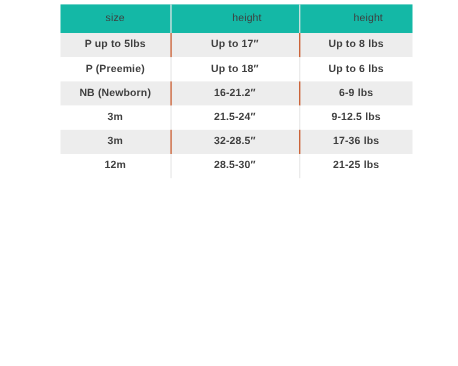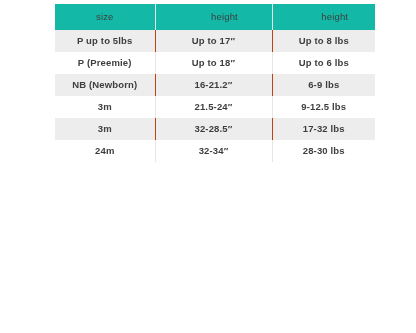--- a/index.html
+++ b/index.html
@@ -108,22 +108,22 @@
         <td>6-9 lbs</td>
       </tr>
       <tr>
         <td>3m</td>
         <td>21.5-24″</td>
         <td>9-12.5 lbs</td>
       </tr>
       <tr>
         <td>3m</td>
         <td>32-28.5″</td>
-        <td>17-32 lbs</td>
+        <td>17-36 lbs</td>
       </tr>
       <tr>
-        <td>24m</td>
-        <td>32-34″</td>
-        <td>28-30 lbs</td>
+        <td>12m</td>
+        <td>28.5-30″</td>
+        <td>21-25 lbs</td>
       </tr>
     </tbody>
   </table>
 </div>
 
 </body></html>

